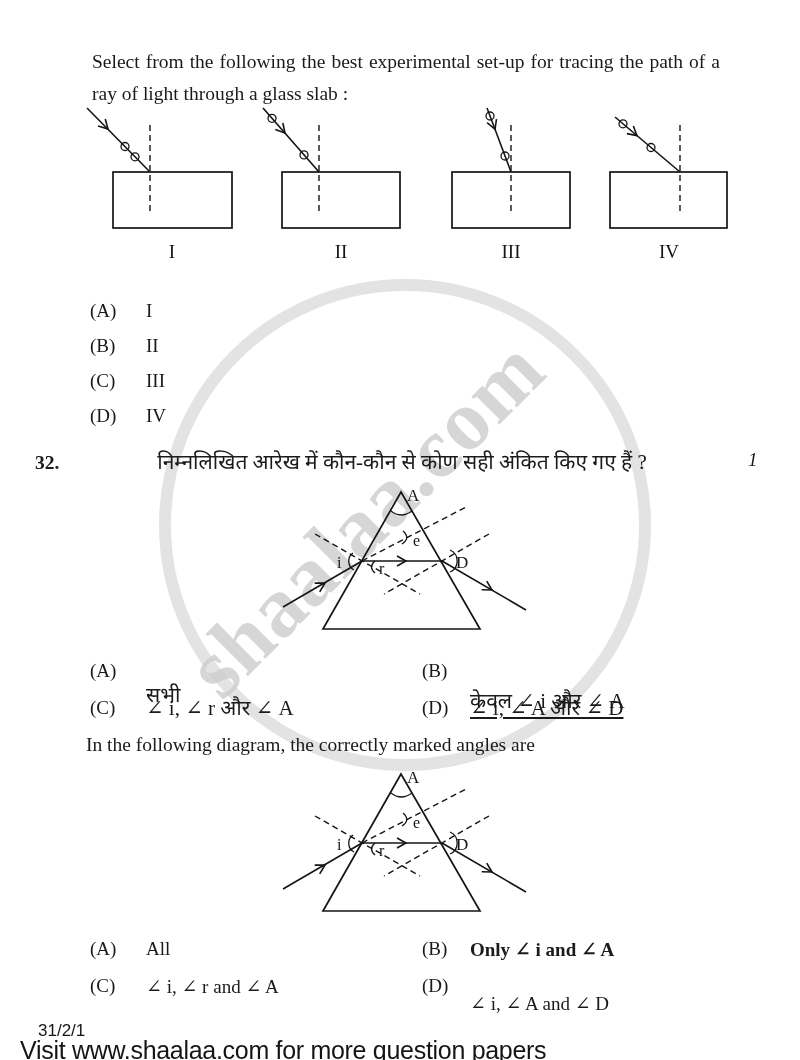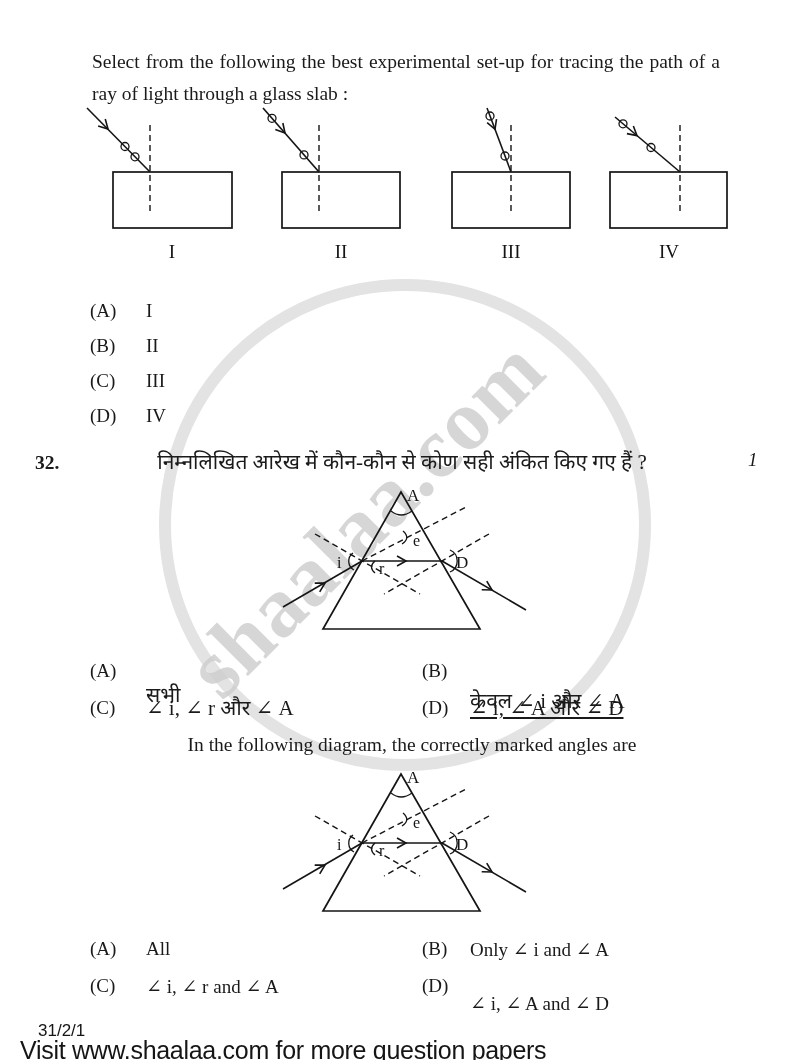--- a/index.html
+++ b/index.html
@@ -115,21 +115,21 @@
 
     <div class="abs opt-letter" style="left:90px;top:660px;">(A)</div>
     <div class="abs hindi" style="left:146px;top:680px;font-family:Liberation Mono, monospace;">सभी</div>
     <div class="abs opt-letter" style="left:422px;top:660px;">(B)</div>
     <div class="abs hindi" style="left:470px;top:656px;margin-top:30px;">केवल ∠ i और ∠ A</div>
     <div class="abs opt-letter" style="left:90px;top:697px;">(C)</div>
     <div class="abs hindi" style="left:146px;top:693px;">∠ i, ∠ r और ∠ A</div>
     <div class="abs opt-letter" style="left:422px;top:697px;">(D)</div>
     <div class="abs hindi" style="left:470px;top:693px;text-decoration:underline;">∠ i, ∠ A और ∠ D</div>
 
-    <div class="abs qtext" style="left:92px;top:729px;width:640px;text-align:center;">In the following diagram, the correctly marked angles are</div>
+    <div class="abs qtext" style="left:86px;top:729px;width:640px;text-align:left;">In the following diagram, the correctly marked angles are</div>
 
     <svg class="abs" style="left:268px;top:764px;" width="290" height="170" viewBox="0 0 290 170">
       <path d="M133,10 L55,147 L212,147 Z" class="edge"></path>
       <path d="M123,29 Q133,37 144,29" class="arc"></path>
       <line x1="47" y1="52" x2="152" y2="112" class="dash"></line>
       <line x1="221" y1="52" x2="116" y2="112" class="dash"></line>
       <line x1="94" y1="79" x2="200" y2="24" class="dash"></line>
       <line x1="15" y1="125" x2="94" y2="79" class="ray"></line>
       <line x1="94" y1="79" x2="174" y2="79" class="ray"></line>
       <line x1="174" y1="79" x2="258" y2="128" class="ray"></line>
@@ -143,21 +143,21 @@
       <text x="139" y="19" font-size="17">A</text>
       <text x="69" y="86" font-size="16">i</text>
       <text x="111" y="92" font-size="16">r</text>
       <text x="145" y="64" font-size="16">e</text>
       <text x="188" y="86" font-size="17">D</text>
     </svg>
 
     <div class="abs opt-letter" style="left:90px;top:938px;">(A)</div>
     <div class="abs opt-val" style="left:146px;top:938px;">All</div>
     <div class="abs opt-letter" style="left:422px;top:938px;">(B)</div>
-    <div class="abs opt-val" style="left:470px;top:938px;">Only ∠ i and ∠ A</div>
+    <div class="abs opt-val" style="left:470px;top:938px;font-weight:bold;">Only ∠ i and ∠ A</div>
     <div class="abs opt-letter" style="left:90px;top:975px;">(C)</div>
     <div class="abs opt-val" style="left:146px;top:975px;">∠ i, ∠ r and ∠ A</div>
     <div class="abs opt-letter" style="left:422px;top:975px;">(D)</div>
     <div class="abs opt-val" style="left:470px;top:975px;margin-top:17px;">∠ i, ∠ A and ∠ D</div>
 
     <div class="abs footer-sans" style="left:38px;top:1021px;font-size:17px;">31/2/1</div>
     <div class="abs footer-sans" style="left:390px;top:1080px;font-size:17px;">14</div>
     <div class="abs footer-sans" style="left:20px;top:1036px;font-size:25px;letter-spacing:-0.3px;text-align:center;">Visit www.shaalaa.com for more question papers</div>
 
   </div>

